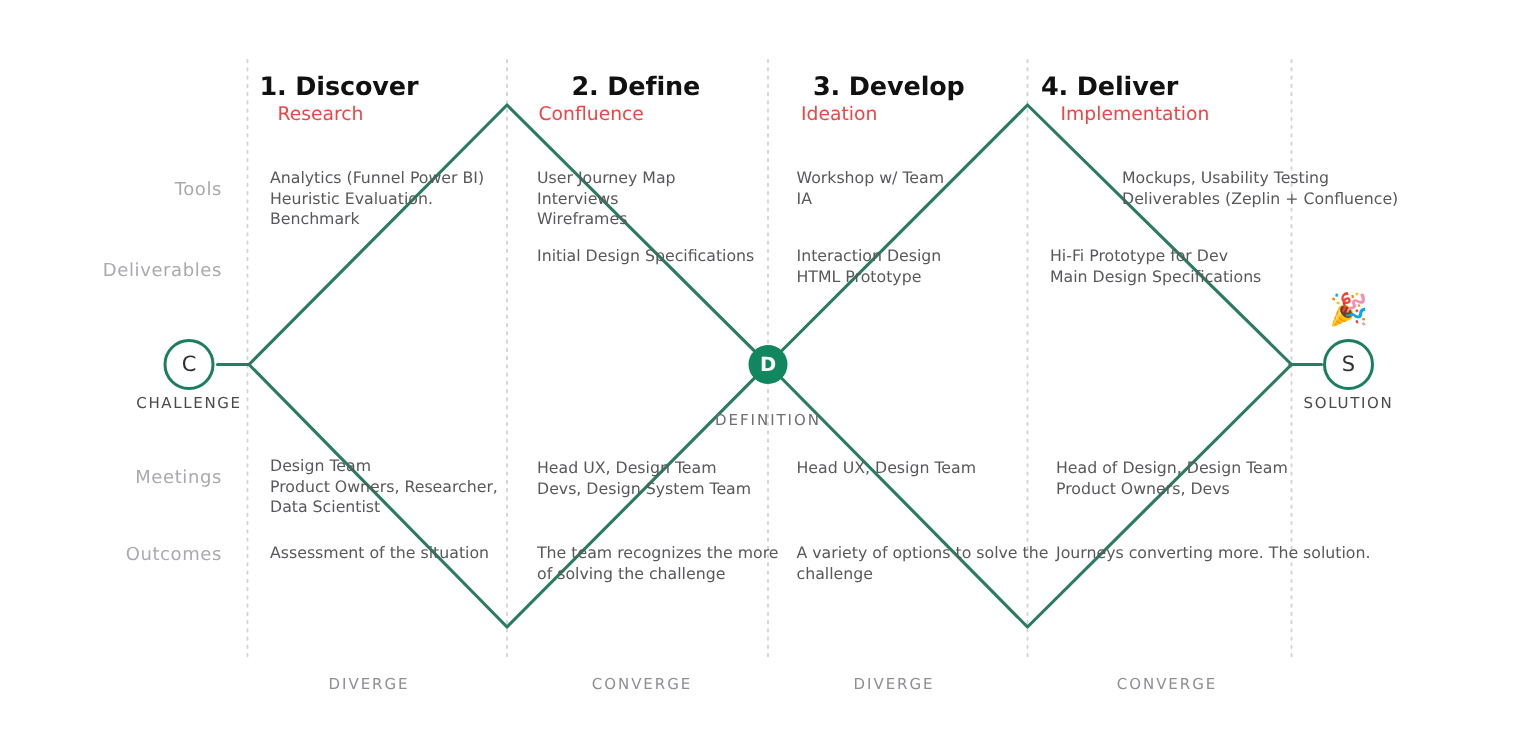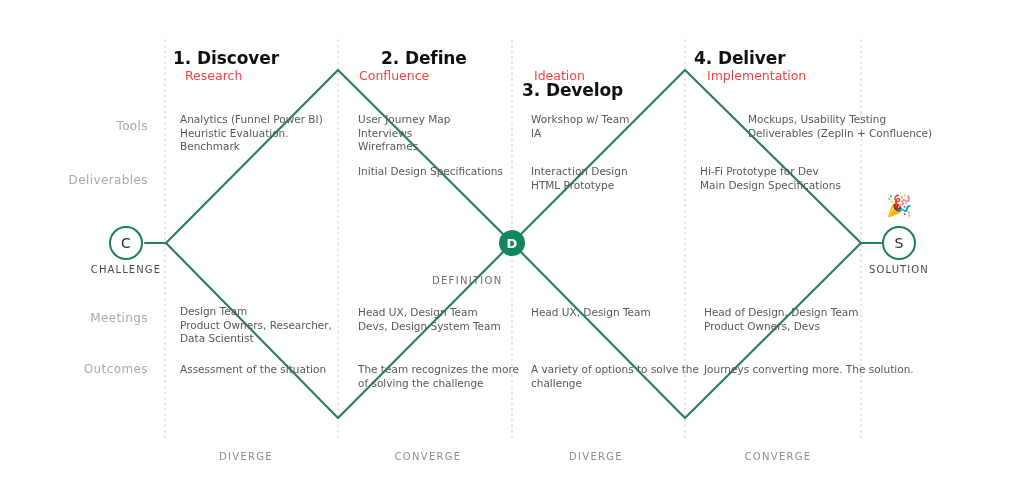--- a/index.html
+++ b/index.html
@@ -93,21 +93,21 @@
     font-size: 10px;
     color: #4a4a4a;
     letter-spacing: 1.1px;
     text-align: center;
     width: 140px;
   }
   .mid-caption {
     font-size: 10px;
     color: #6e6e73;
     letter-spacing: 1.3px;
-    text-align: left;
+    text-align: center;
     width: 160px;
   }
   .foot-label {
     font-size: 10px;
     color: #8e8e93;
     letter-spacing: 1.3px;
     text-align: center;
     width: 160px;
   }
   .emoji {
@@ -143,21 +143,21 @@
       <line x1="860" y1="243" x2="881" y2="243"></line>
     </g>
   </svg>
 
   <div class="txt phase-title" style="left:173px; top:48px;">1. Discover</div>
   <div class="txt phase-sub" style="left:185px; top:68px;">Research</div>
 
   <div class="txt phase-title" style="left:349px; top:48px;margin-left:32px;">2. Define</div>
   <div class="txt phase-sub" style="left:359px; top:68px;">Confluence</div>
 
-  <div class="txt phase-title" style="left:522px; top:48px;margin-top:32px;">3. Develop</div>
+  <div class="txt phase-title" style="left:542px; top:48px;">3. Develop</div>
   <div class="txt phase-sub" style="left:534px; top:68px;">Ideation</div>
 
   <div class="txt phase-title" style="left:694px; top:48px;">4. Deliver</div>
   <div class="txt phase-sub" style="left:707px; top:68px;">Implementation</div>
 
   <div class="txt row-label" style="left:0px; top:119px; width:148px;">Tools</div>
   <div class="txt row-label" style="left:0px; top:173px; width:148px;">Deliverables</div>
   <div class="txt row-label" style="left:0px; top:311px; width:148px;">Meetings</div>
   <div class="txt row-label" style="left:0px; top:362px; width:148px;">Outcomes</div>
 

